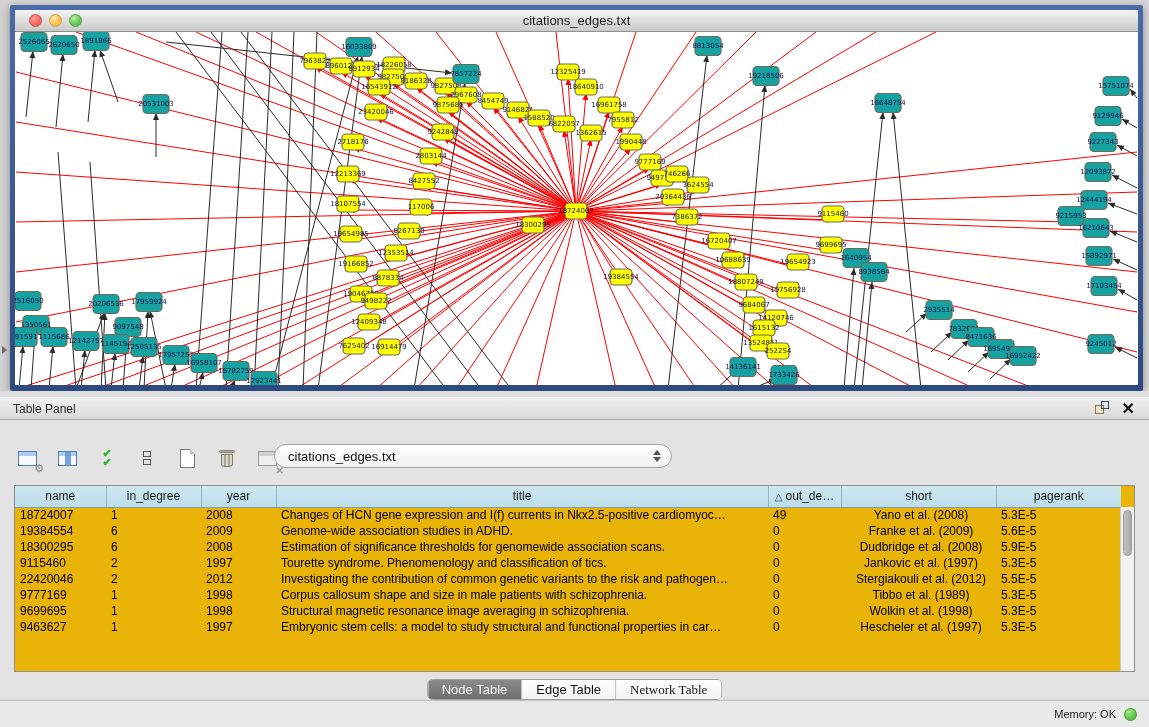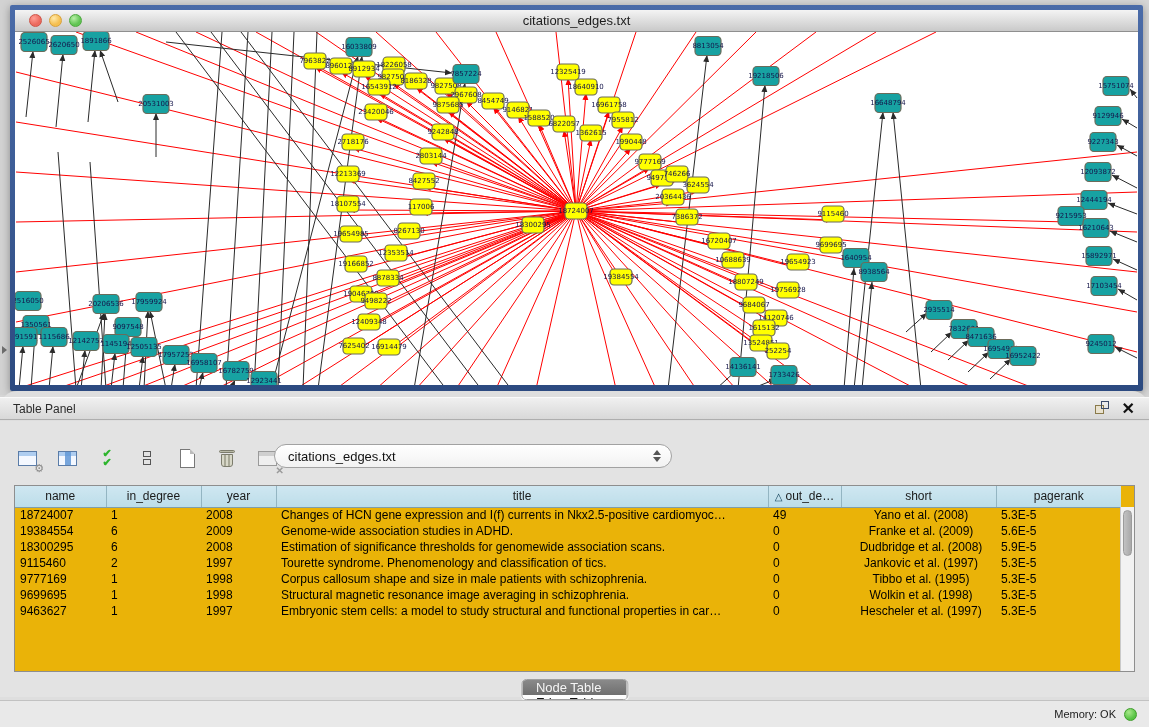--- a/index.html
+++ b/index.html
@@ -19,21 +19,21 @@
   .traffic { display:flex; gap:7px; margin-left:14px; }
   .tl { width:13px; height:13px; border-radius:50%; }
   .tl.red   { background:radial-gradient(circle at 35% 30%, #ff9d94, #ec6a5e 60%); border:1px solid #ce5347; }
   .tl.yellow{ background:radial-gradient(circle at 35% 30%, #ffe9a8, #f5bf4f 60%); border:1px solid #d8a13a; }
   .tl.green { background:radial-gradient(circle at 35% 30%, #b8efa6, #61c554 60%); border:1px solid #4da83f; }
   .win-title { position:absolute; left:0; right:0; text-align:center; font-size:13px; color:#1c1c1c; }
   .canvas-wrap { position:absolute; left:5px; top:27px; width:1123px; height:353px; background:#ffffff; overflow:hidden; }
   svg text.nlabel { font-family:"DejaVu Sans", sans-serif; font-size:7px; fill:#15154a; }
 
   
-  .bottom { position:absolute; left:0; top:391px; width:1149px; height:336px; background:#dedede;border-radius:17px; }
+  .bottom { position:absolute; left:0; top:391px; width:1149px; height:336px; background:#dedede; }
   .panel-header { position:absolute; left:0; top:6px; width:1149px; height:23px;
     background:linear-gradient(180deg,#f0f0f0,#d8d8d8); border-top:1px solid #fafafa; border-bottom:1px solid #aeaeae;
     display:flex; align-items:center; }
   .panel-title { font-size:12px; color:#2b2b2b; margin-left:13px; }
   .panel-header-icons { position:absolute; right:14px; top:3px; display:flex; gap:12px; align-items:center; }
   .float-icon { position:relative; width:15px; height:15px; }
   .float-icon .sq1 { position:absolute; left:0; top:4px; width:9px; height:9px; border:1.5px solid #8a7a4a; background:#e9e2cf; }
   .float-icon .sq2 { position:absolute; left:6px; top:0; width:8px; height:8px; border:1.5px solid #3a4a6a; background:transparent; }
   .close-x { font-size:16px; font-weight:bold; color:#111; line-height:15px; cursor:default; }
 
@@ -80,21 +80,21 @@
   table.grid td { height:16px; padding:0 0 0 5px; overflow:hidden; white-space:nowrap; text-overflow:clip; }
   td.c-short { text-align:center; padding-left:0; }
   td.c-pr { padding-left:8px; }
   .sort-tri { font-size:10px; margin-right:3px; color:#0a3a52; }
   .vscroll { position:absolute; right:0; top:21px; width:14px; height:164px; background:#f2f2f2; border-left:1px solid #c9c9c9; }
   .vthumb { position:absolute; left:2px; top:3px; width:9px; height:46px; border-radius:5px;
       background:linear-gradient(90deg,#c2c2c2,#a9a9a9); border:1px solid #9b9b9b; }
 
   
   .seg { position:absolute; left:50%; transform:translateX(-50%); top:258px; display:flex; height:21px;
-      border:1px solid #9e9e9e; border-radius:5px; overflow:hidden; background:#fff; box-shadow:0 1px 1px rgba(255,255,255,.8);flex-direction:column; }
+      border:1px solid #9e9e9e; border-radius:5px; overflow:hidden; background:#fff; box-shadow:0 1px 1px rgba(255,255,255,.8); }
   .seg .tab { padding:0 14px; font-size:13px; display:flex; align-items:center; color:#111;
       background:linear-gradient(180deg,#ffffff,#f3f3f3); border-right:1px solid #b5b5b5; }
   .seg .tab:last-child { border-right:none;font-family:Liberation Serif, serif; }
   .seg .tab.sel { background:linear-gradient(180deg,#8a8a8a,#6f6f6f); color:#f5f5f5; }
 
   
   .statusbar { position:absolute; left:0; bottom:0; width:1149px; height:27px; background:#e9e9e9; border-top:1px solid #c2c2c2;
       display:flex; align-items:center; justify-content:flex-end;text-align:center; }
   .mem-label { font-size:11px; color:#222; margin-right:8px; }
   .mem-dot { width:13px; height:13px; border-radius:50%; background:radial-gradient(circle at 35% 30%, #a8e88a, #57c345 65%);
@@ -815,26 +815,35 @@
             <tr>
               <td>9115460</td>
               <td>2</td>
               <td>1997</td>
               <td>Tourette syndrome. Phenomenology and classification of tics.</td>
               <td>0</td>
               <td class="c-short">Jankovic et al. (1997)</td>
               <td class="c-pr">5.3E-5</td>
             </tr>
             <tr>
+              <td>22420046</td>
+              <td>2</td>
+              <td>2012</td>
+              <td>Investigating the contribution of common genetic variants to the risk and pathogen…</td>
+              <td>0</td>
+              <td class="c-short">Stergiakouli et al. (2012)</td>
+              <td class="c-pr">5.5E-5</td>
+            </tr>
+            <tr>
               <td>9777169</td>
               <td>1</td>
               <td>1998</td>
               <td>Corpus callosum shape and size in male patients with schizophrenia.</td>
               <td>0</td>
-              <td class="c-short">Tibbo et al. (1995)</td>
+              <td class="c-short">Tibbo et al. (1989)</td>
               <td class="c-pr">5.3E-5</td>
             </tr>
             <tr>
               <td>9699695</td>
               <td>1</td>
               <td>1998</td>
               <td>Structural magnetic resonance image averaging in schizophrenia.</td>
               <td>0</td>
               <td class="c-short">Wolkin et al. (1998)</td>
               <td class="c-pr">5.3E-5</td>

